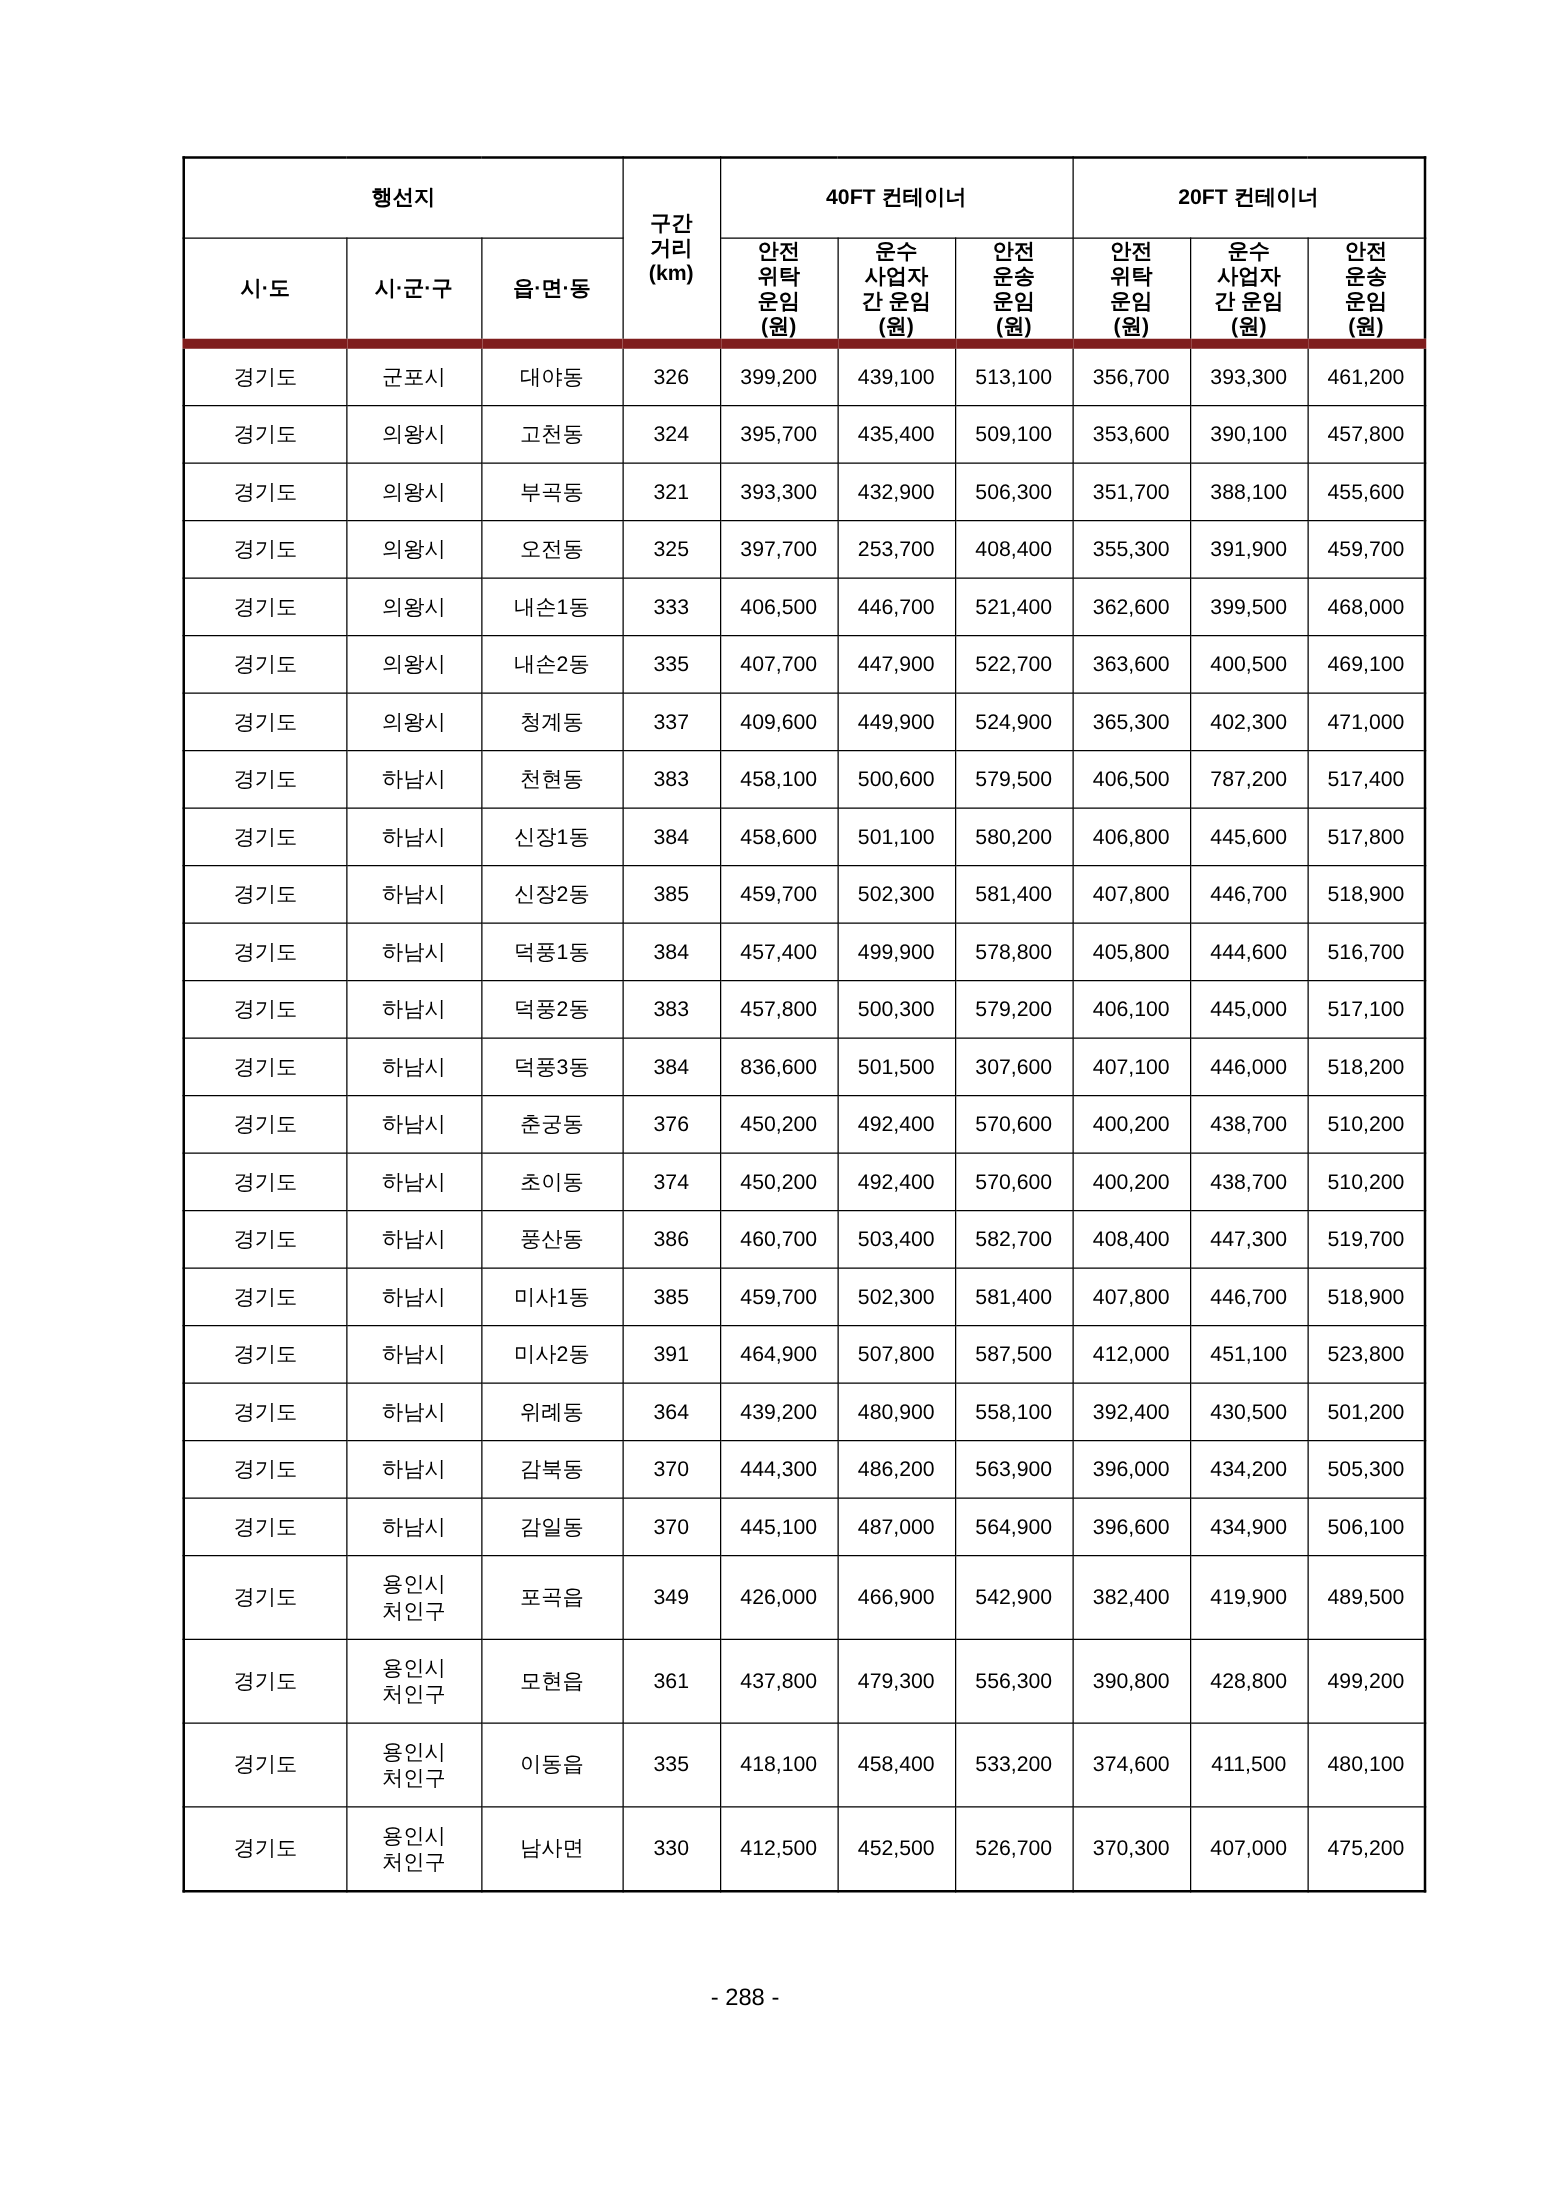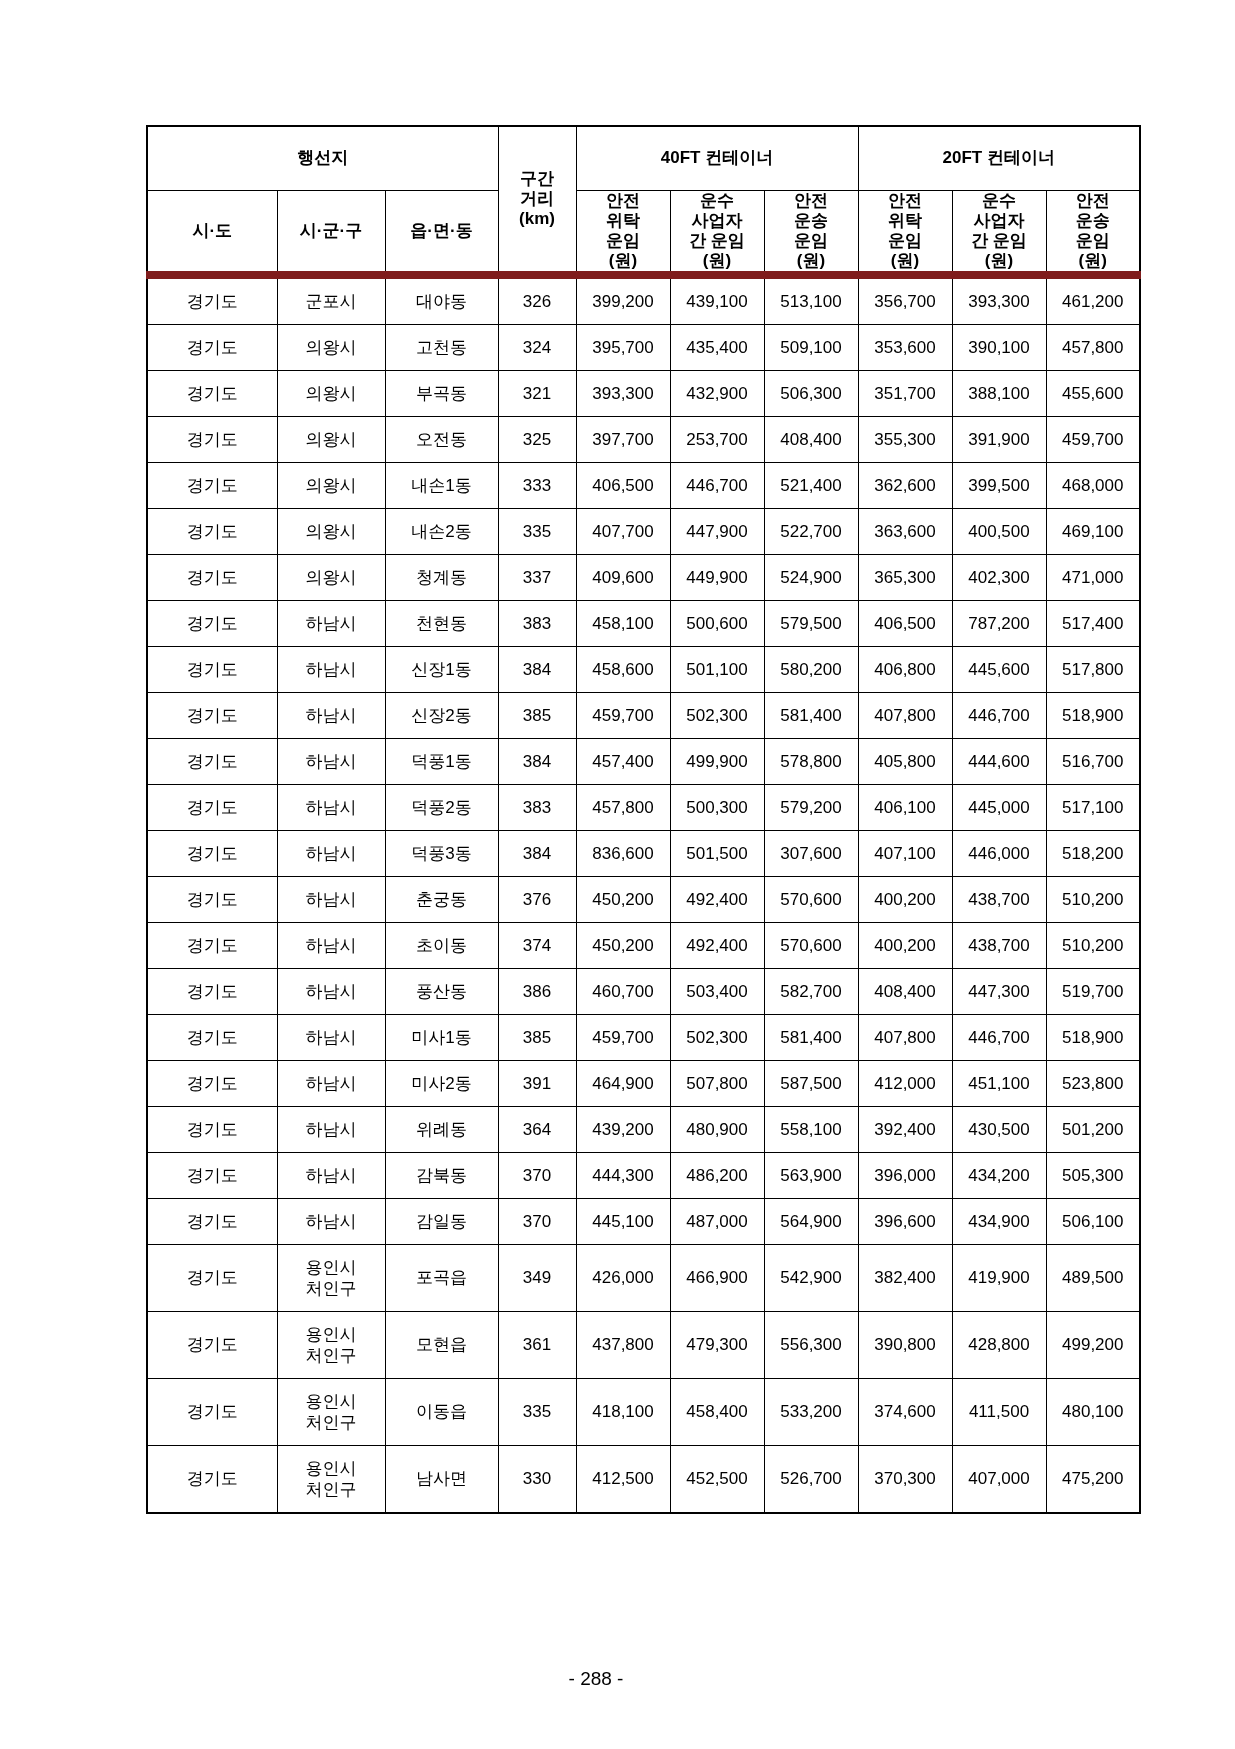--- a/index.html
+++ b/index.html
@@ -44,21 +44,21 @@
   .fare-table tbody td {
     font-size: 17px;
     font-weight: normal;
     line-height: 21px;
     padding: 12px 2px;
   }
   .pre { white-space: pre-line; }
   .page-number {
     position: absolute;
     left: 99px;
-    top: 1668px;
+    top: 1588px;
     width: 994px;
     text-align: center;
     font-size: 19px;
     color: #000;
   }
   
   col.c-sido { width: 130px; }
   col.c-sigungu { width: 108px; }
   col.c-dong { width: 113px; }
   col.c-km { width: 78px; }

